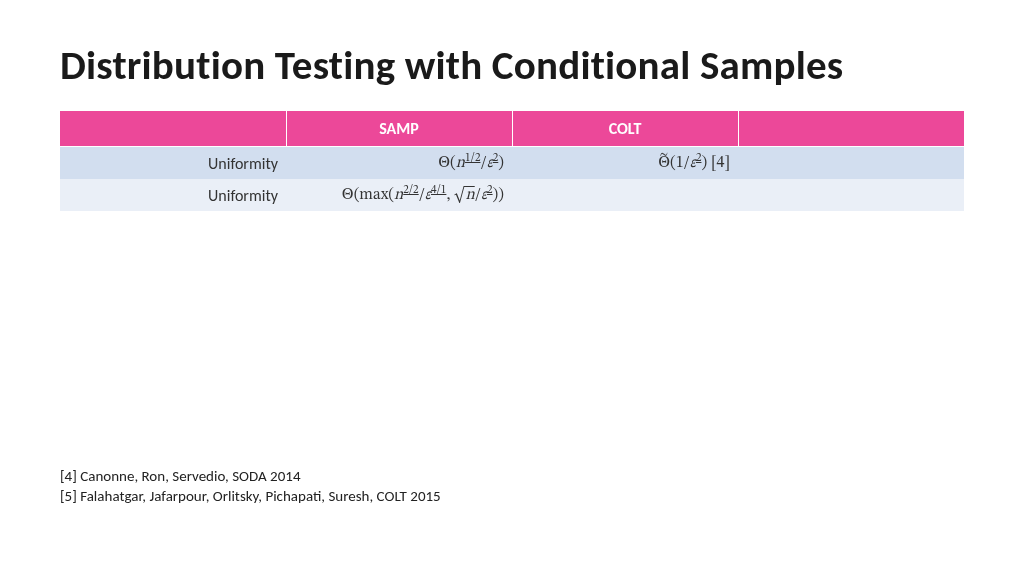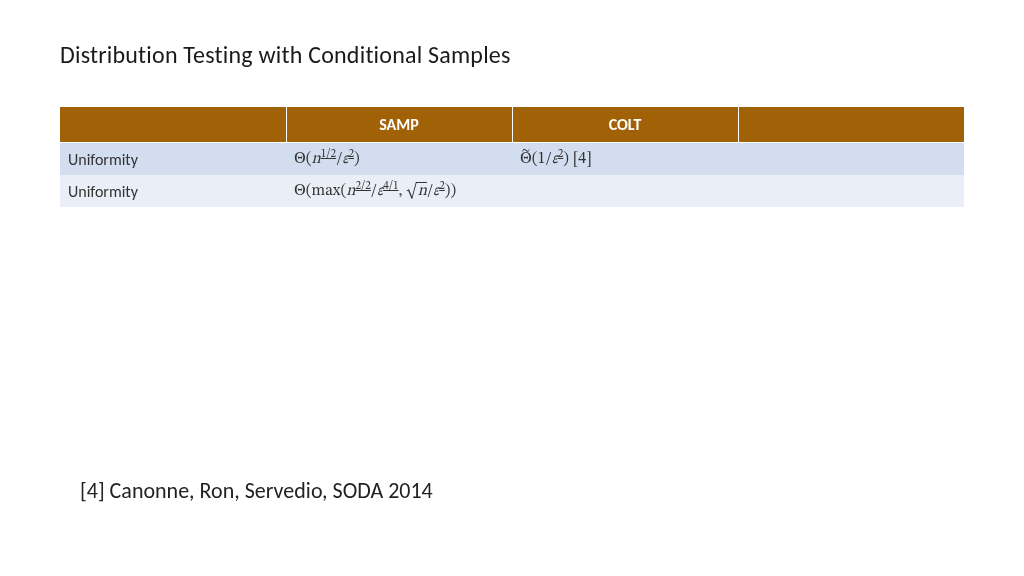--- a/index.html
+++ b/index.html
@@ -6,63 +6,62 @@
     body {
       width: 1024px;
       height: 576px;
       background: #ffffff;
       font-family: Calibri, 'Segoe UI', Arial, sans-serif;
       padding: 40px 60px;
       position: relative;
       color: #000;
     }
     .title {
-      font-size: 24px;
-      font-weight: 400;
+      font-size: 41px;
+      font-weight: 700;
       color: #1a1a1a;
-      margin-bottom: 38px;
+      margin-bottom: 21px;
       letter-spacing: 0.2px;
     }
     table {
       width: 100%;
       border-collapse: collapse;
       table-layout: fixed;
     }
     th {
-      background: #a16207;
+      background: #ec4899;
       color: #ffffff;
       font-weight: 700;
       font-size: 16px;
       padding: 8px 6px;
       text-align: center;
       border: 1px solid #ffffff;
       border-top: none;
     }
     th:first-child { border-left: none; }
     th:last-child { border-right: none; }
     td {
       font-size: 16px;
       padding: 6px 8px;
-      text-align: left;
+      text-align: right;
       color: #333333;
       font-family: Calibri, 'Cambria Math', serif;
     }
     td:first-child {
       font-family: Calibri, 'Segoe UI', sans-serif;
     }
     tbody tr:nth-child(odd) td { background: #d2deef; }
     tbody tr:nth-child(even) td { background: #eaeff7; }
     .refs {
       position: absolute;
       left: 60px;
       bottom: 70px;
-      font-size: 22px;
+      font-size: 15px;
       color: #222;
       line-height: 1.35;
-      margin-left: 20px;
     }
     .math { font-family: 'Cambria Math', 'STIX Two Math', serif; }
     sup { font-size: 0.7em; line-height: 0; vertical-align: super; text-decoration: underline; }
     .sqrt { text-decoration: overline; }
     .tilde { position: relative; display: inline-block; }
     .tilde::before {
       content: "\223C";
       position: absolute;
       top: -0.55em;
       left: 50%;
@@ -95,13 +94,14 @@
       <td>Uniformity</td>
       <td class="math" title="Θ(max(n^{2/3}/ε^{4/3}, √n/ε^2))">Θ(max(<i>n</i><sup>2/2</sup>/<i>ε</i><sup>4/1</sup>, <span style="font-size:0.9em;">√</span><span class="sqrt"><i>n</i></span>/<i>ε</i><sup>2</sup>))</td>
       <td></td>
       <td></td>
     </tr>
   </tbody>
 </table>
 
 <div class="refs">
   <div>[4] Canonne, Ron, Servedio, SODA 2014</div>
+  <div>[5] Falahatgar, Jafarpour, Orlitsky, Pichapati, Suresh, COLT 2015</div>
 </div>
 
 </body></html>

